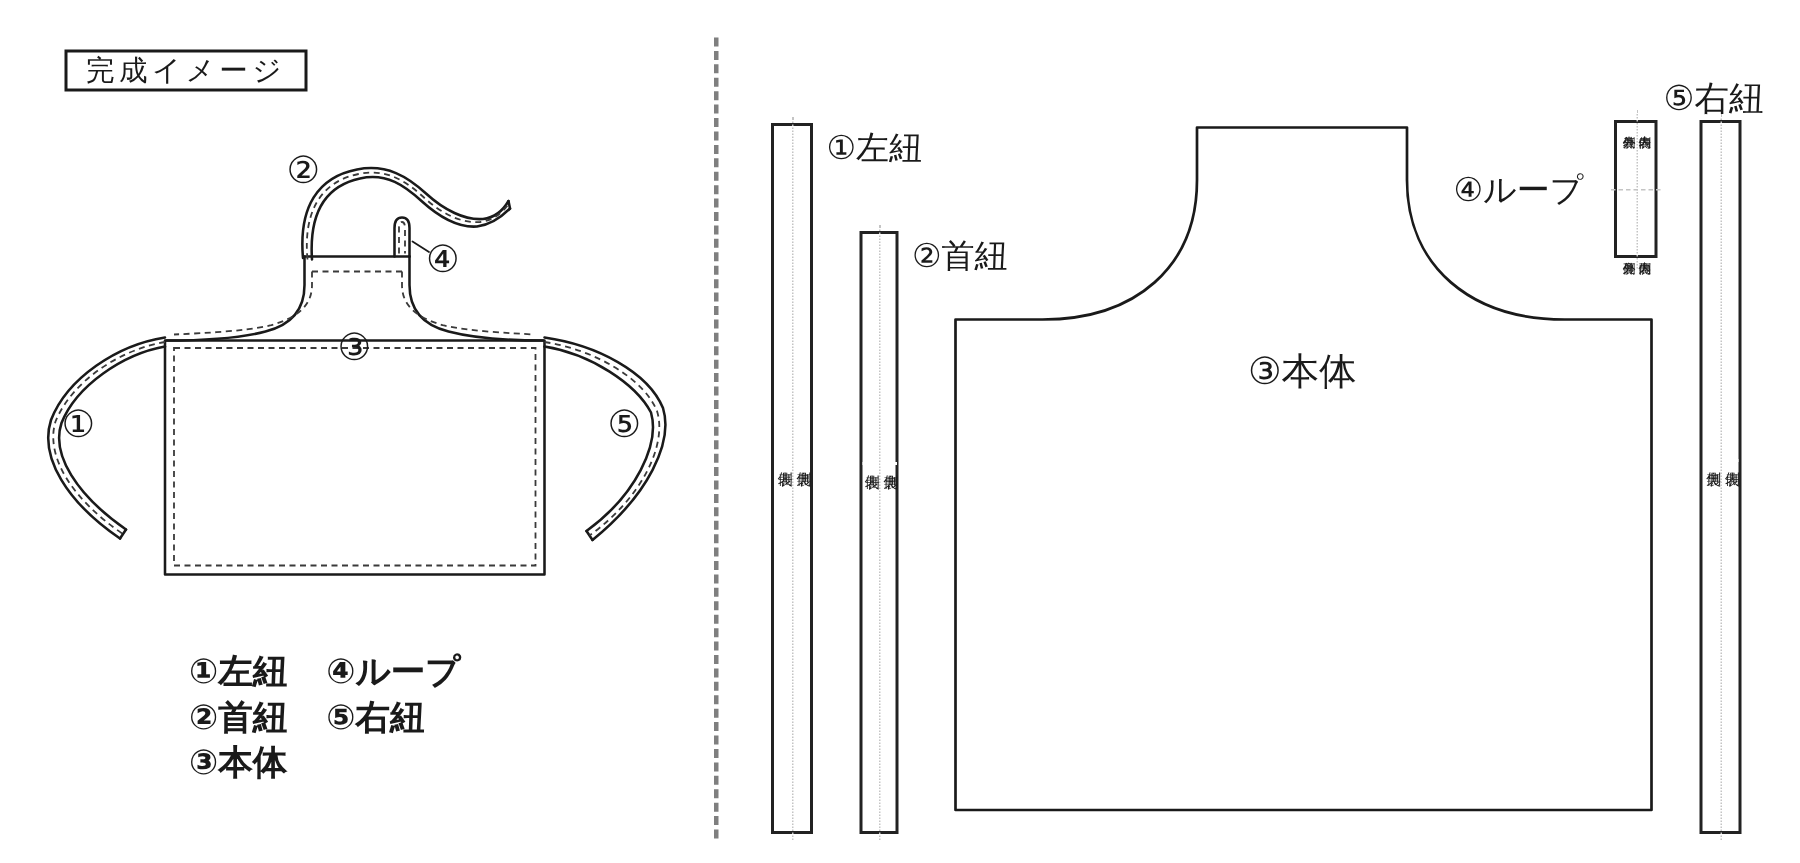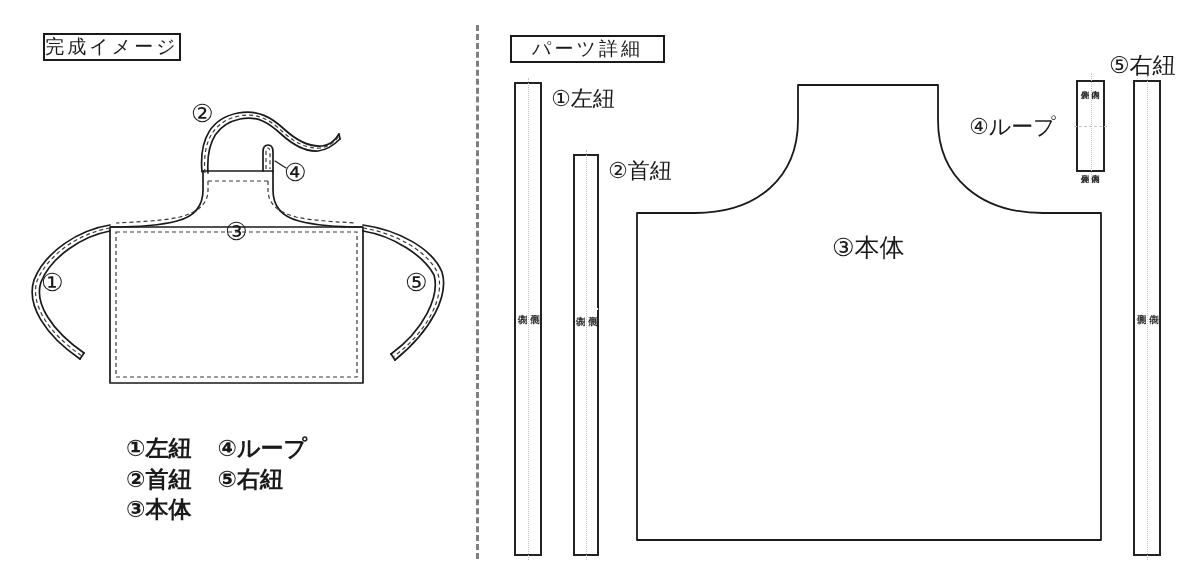--- a/index.html
+++ b/index.html
@@ -9,21 +9,21 @@
     position:relative; width:1200px; height:575px; background:#fff; overflow:hidden;
   }
   .layer-svg { position:absolute; left:0; top:0; width:1200px; height:575px; }
 
   
   .title-box {
     position:absolute; border:2px solid #1a1a1a; background:#fff;
     display:flex; align-items:center; justify-content:center;
     font-size:19px; letter-spacing:3px; white-space:nowrap;
   }
-  #title-left  { left:43px;  top:33px; width:138px; height:28px; }
+  #title-left  { left:43px;  top:33px; width:162px; height:28px; }
   #title-right { left:510px; top:35px; width:155px; height:28px; }
 
   
   .marker { position:absolute; font-size:25px; line-height:1; color:#1a1a1a; }
   #marker-1 { left:41px;  top:270px; }
   #marker-2 { left:191px; top:101px; }
   #marker-3 { left:225px; top:219px; }
   #marker-4 { left:284px; top:160px; }
   #marker-5 { left:405px; top:270px; }
 
@@ -137,23 +137,20 @@
       <span>③本体</span>
     </div>
     <div class="legend-col">
       <span>④ループ</span>
       <span>⑤右紐</span>
     </div>
   </div>
 
   <div class="divider"></div>
 
-  <div id="title-right" class="title-box">
-    <span>パーツ詳細</span>
-  </div>
 
   <div id="strip-1" class="strip">
     <div class="centerline"></div>
     <div class="strip-text">
       <span class="vtext">表側</span>
       <span class="vtext">裏側</span>
     </div>
   </div>
   <span id="label-1" class="part-label">①左紐</span>
 

